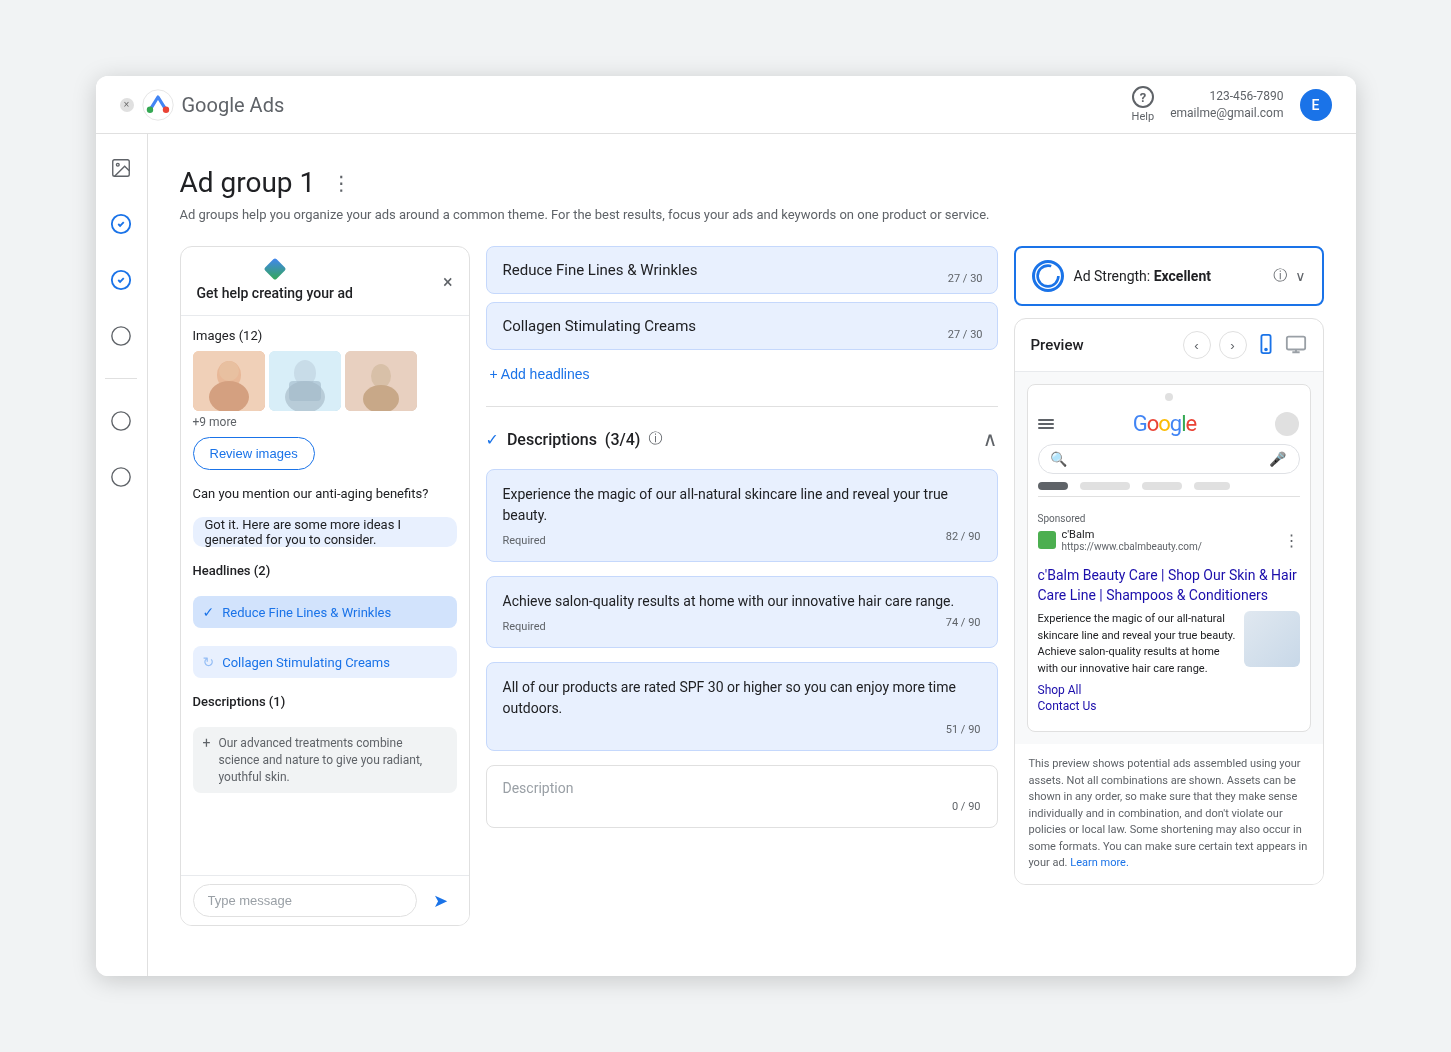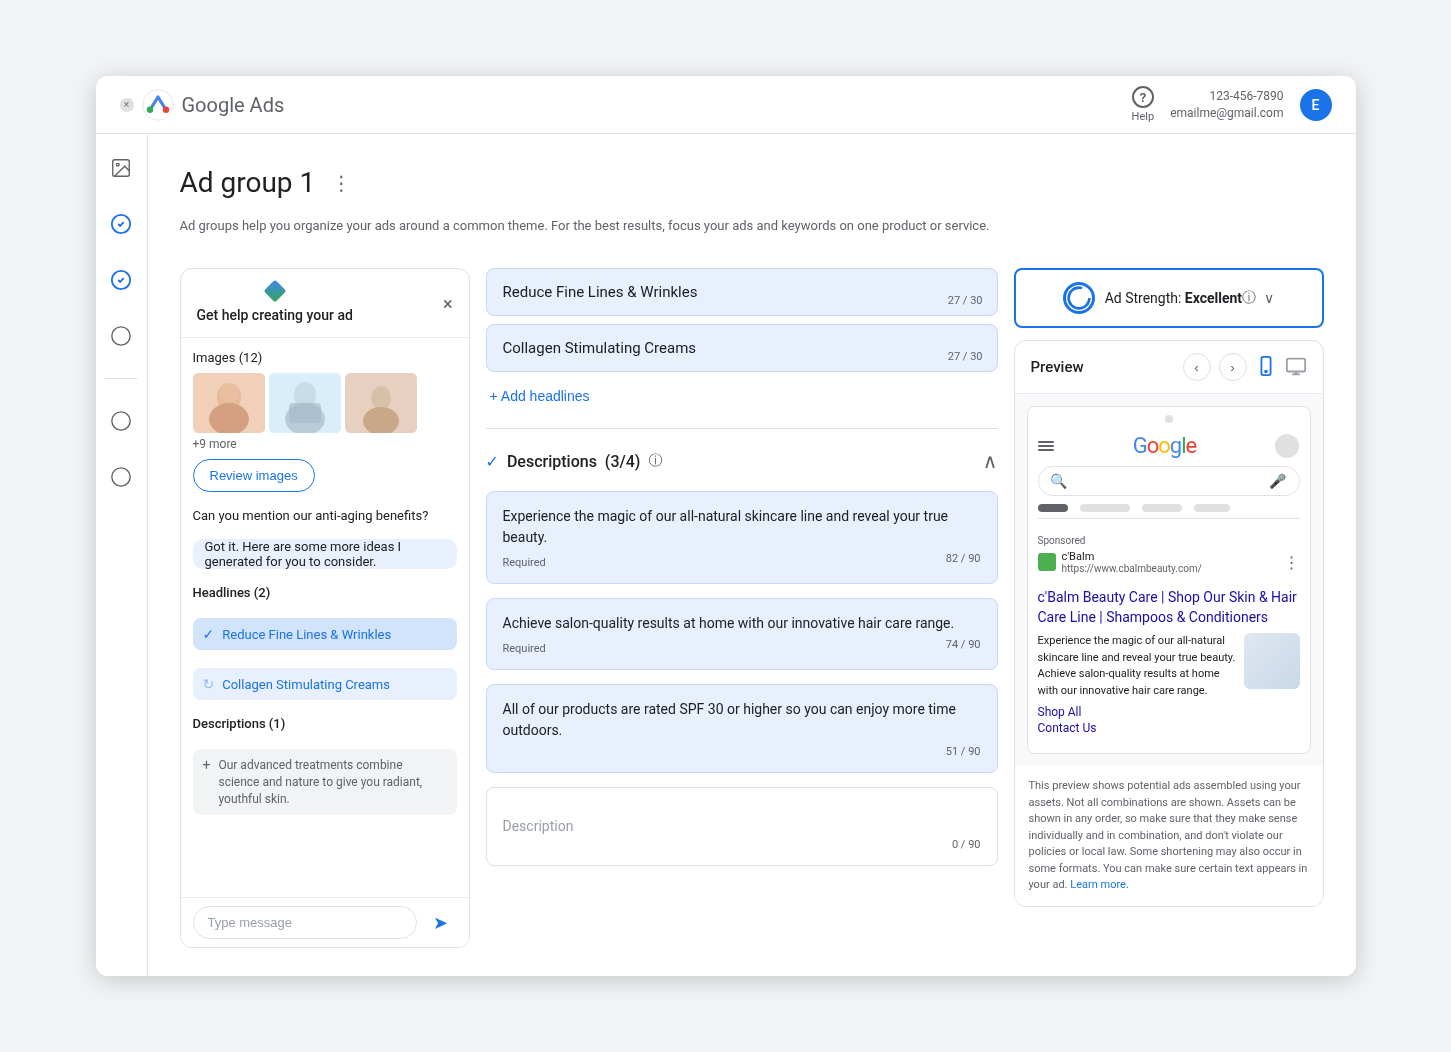--- a/index.html
+++ b/index.html
@@ -117,21 +117,20 @@
     .sidebar-icon.active { color: #1a73e8; }
     .sidebar-icon svg { width: 22px; height: 22px; }
     
     .page-content {
       flex: 1;
       padding: 32px 32px 0 32px;
       background: #fff;
       overflow-y: auto;
       display: flex;
       flex-direction: column;
-      gap: 11px;
     }
     .page-header {
       display: flex;
       align-items: center;
       gap: 12px;
       margin-bottom: 8px;
     }
     .page-title {
       font-size: 28px;
       font-weight: 400;
@@ -380,36 +379,36 @@
       margin-top: 4px;
     }
     .desc-field-empty {
       background: #fff;
       border: 1px solid #e0e0e0;
       border-radius: 8px;
       padding: 14px 16px;
       position: relative;
       margin-top: 6px;
     }
-    .desc-placeholder { font-size: 14px; color: #9aa0a6; margin-top: 16px; }
+    .desc-placeholder { font-size: 14px; color: #9aa0a6; }
     
     .right-panel {
       width: 310px;
       flex-shrink: 0;
       display: flex;
       flex-direction: column;
       gap: 12px;
     }
     .ad-strength-bar {
       border: 2px solid #1a73e8;
       border-radius: 8px;
       padding: 12px 16px;
       display: flex;
       align-items: center;
-      justify-content: center;
+      justify-content: space-between;
     }
     .strength-left { display: flex; align-items: center; gap: 10px; }
     .strength-circle {
       width: 32px; height: 32px;
       border-radius: 50%;
       border: 3px solid #1a73e8;
       display: flex; align-items: center; justify-content: center;
       position: relative;
     }
     .strength-text { font-size: 14px; color: #202124; }

